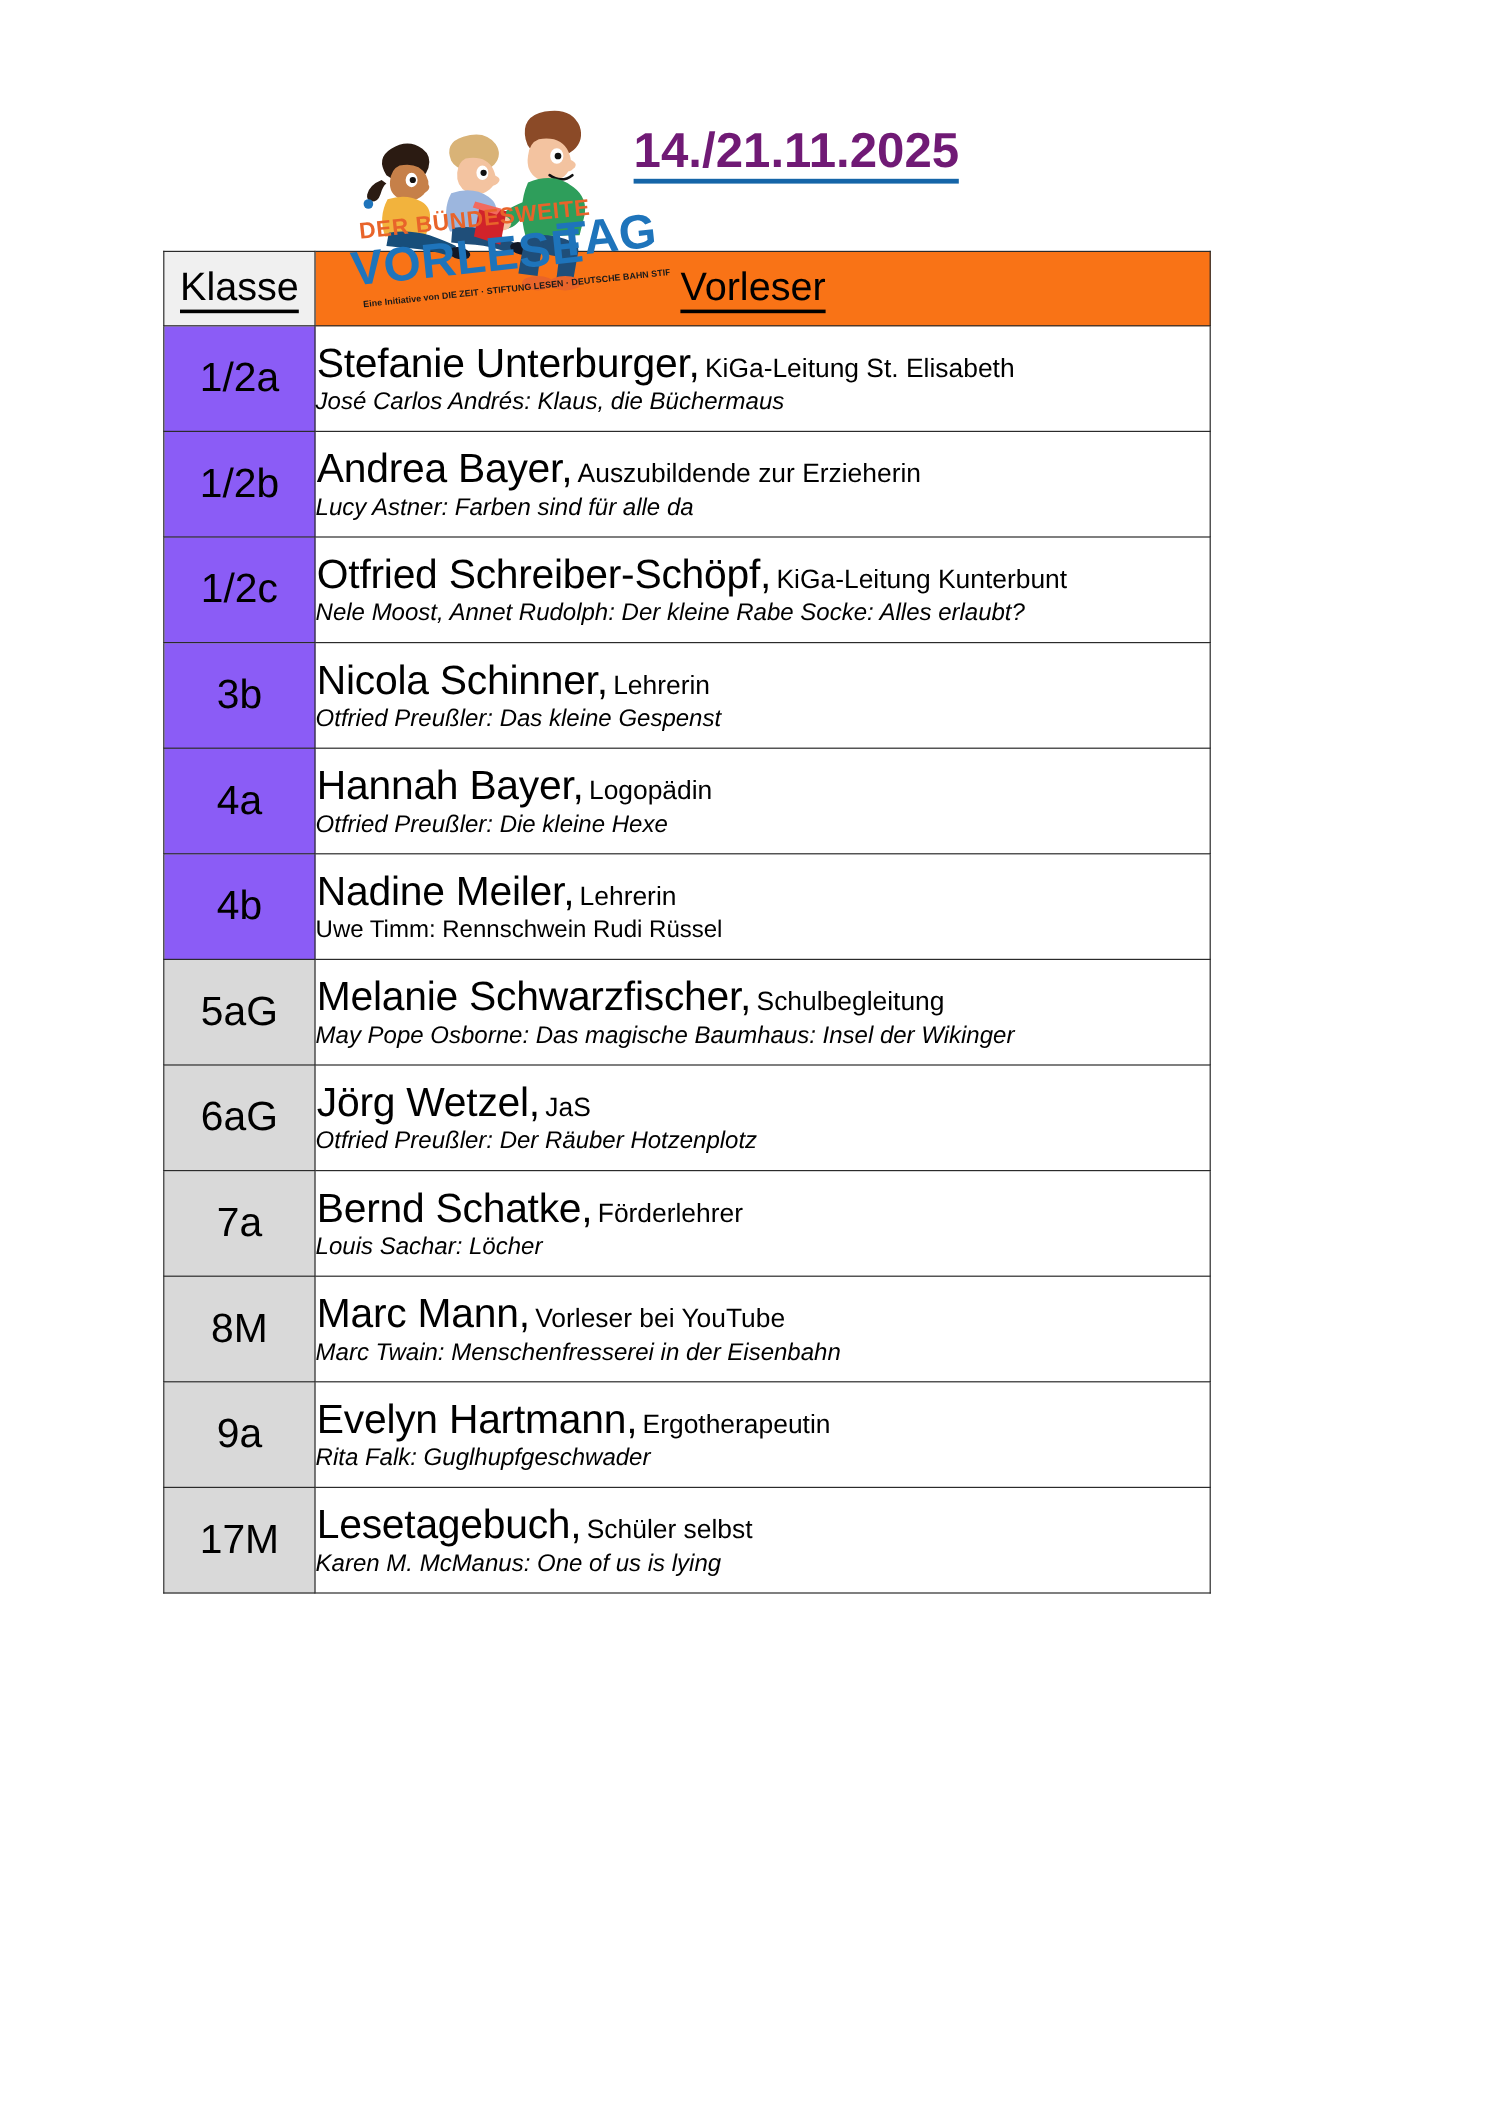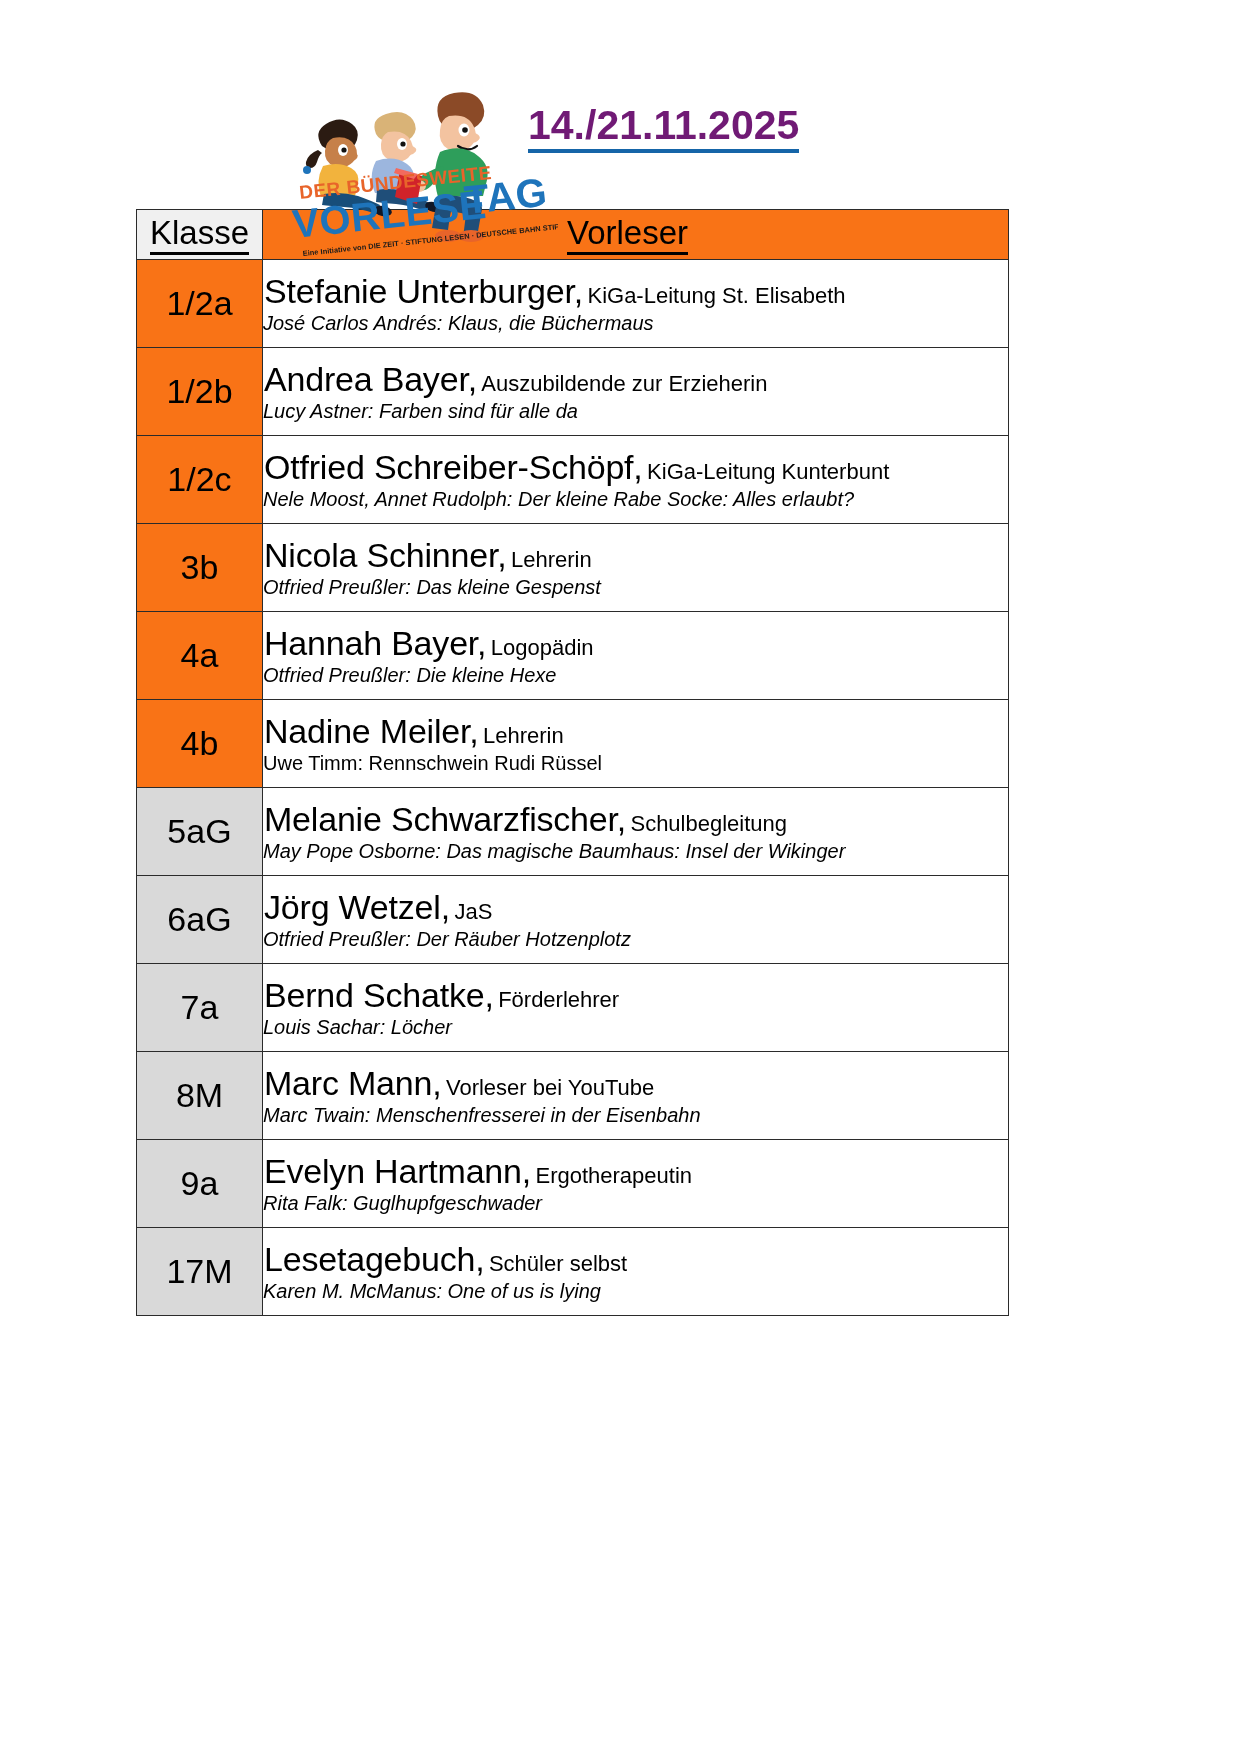--- a/index.html
+++ b/index.html
@@ -65,21 +65,21 @@
 
   .schedule-table td,
   .schedule-table th {
     border: 1px solid #2b2b2b;
     padding: 0;
     vertical-align: middle;
   }
 
   
   .hdr-cell {
-    height: 50px;
+    height: 62px;
     background: #F0F0F0;
     text-align: center;
     font-weight: normal;
   }
   .hdr-cell.left-head { background: #F0F0F0; }
   .hdr-cell.right-head {
     background: #f97316;
     text-align: left;
     padding-left: 0;
   }
@@ -94,21 +94,21 @@
   .right-head .hdr-inner {
     display: block;
     padding-left: 304px;
   }
 
   
   .klasse-cell {
     text-align: center;
     font-size: 34px;
     line-height: 1.1;
-    background: #f97316;
+    background: #8b5cf6;
     height: 88px;
   }
   .klasse-cell.shade-dark { background: #D9D9D9; }
 
   
   .vorleser-cell {
     background: #ffffff;
     padding: 4px 8px 6px 10px;
     height: 88px;
   }

